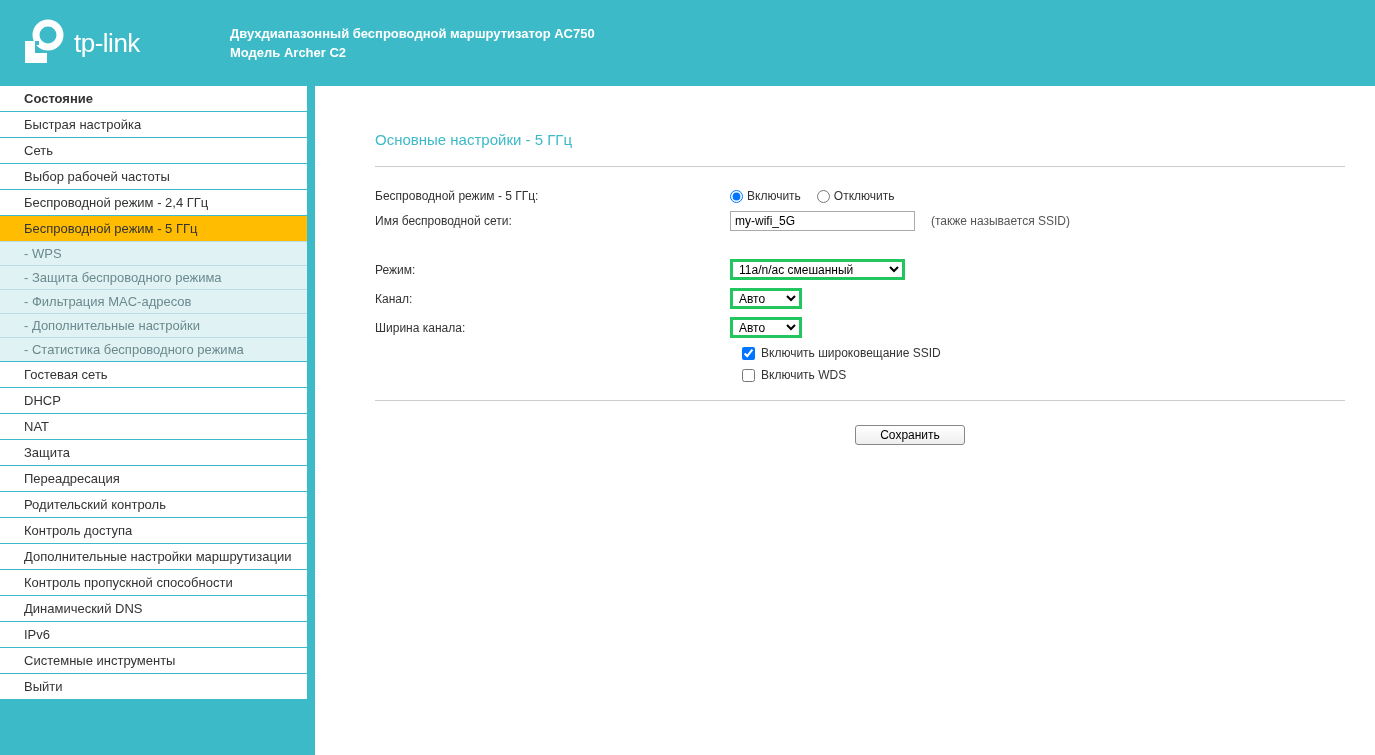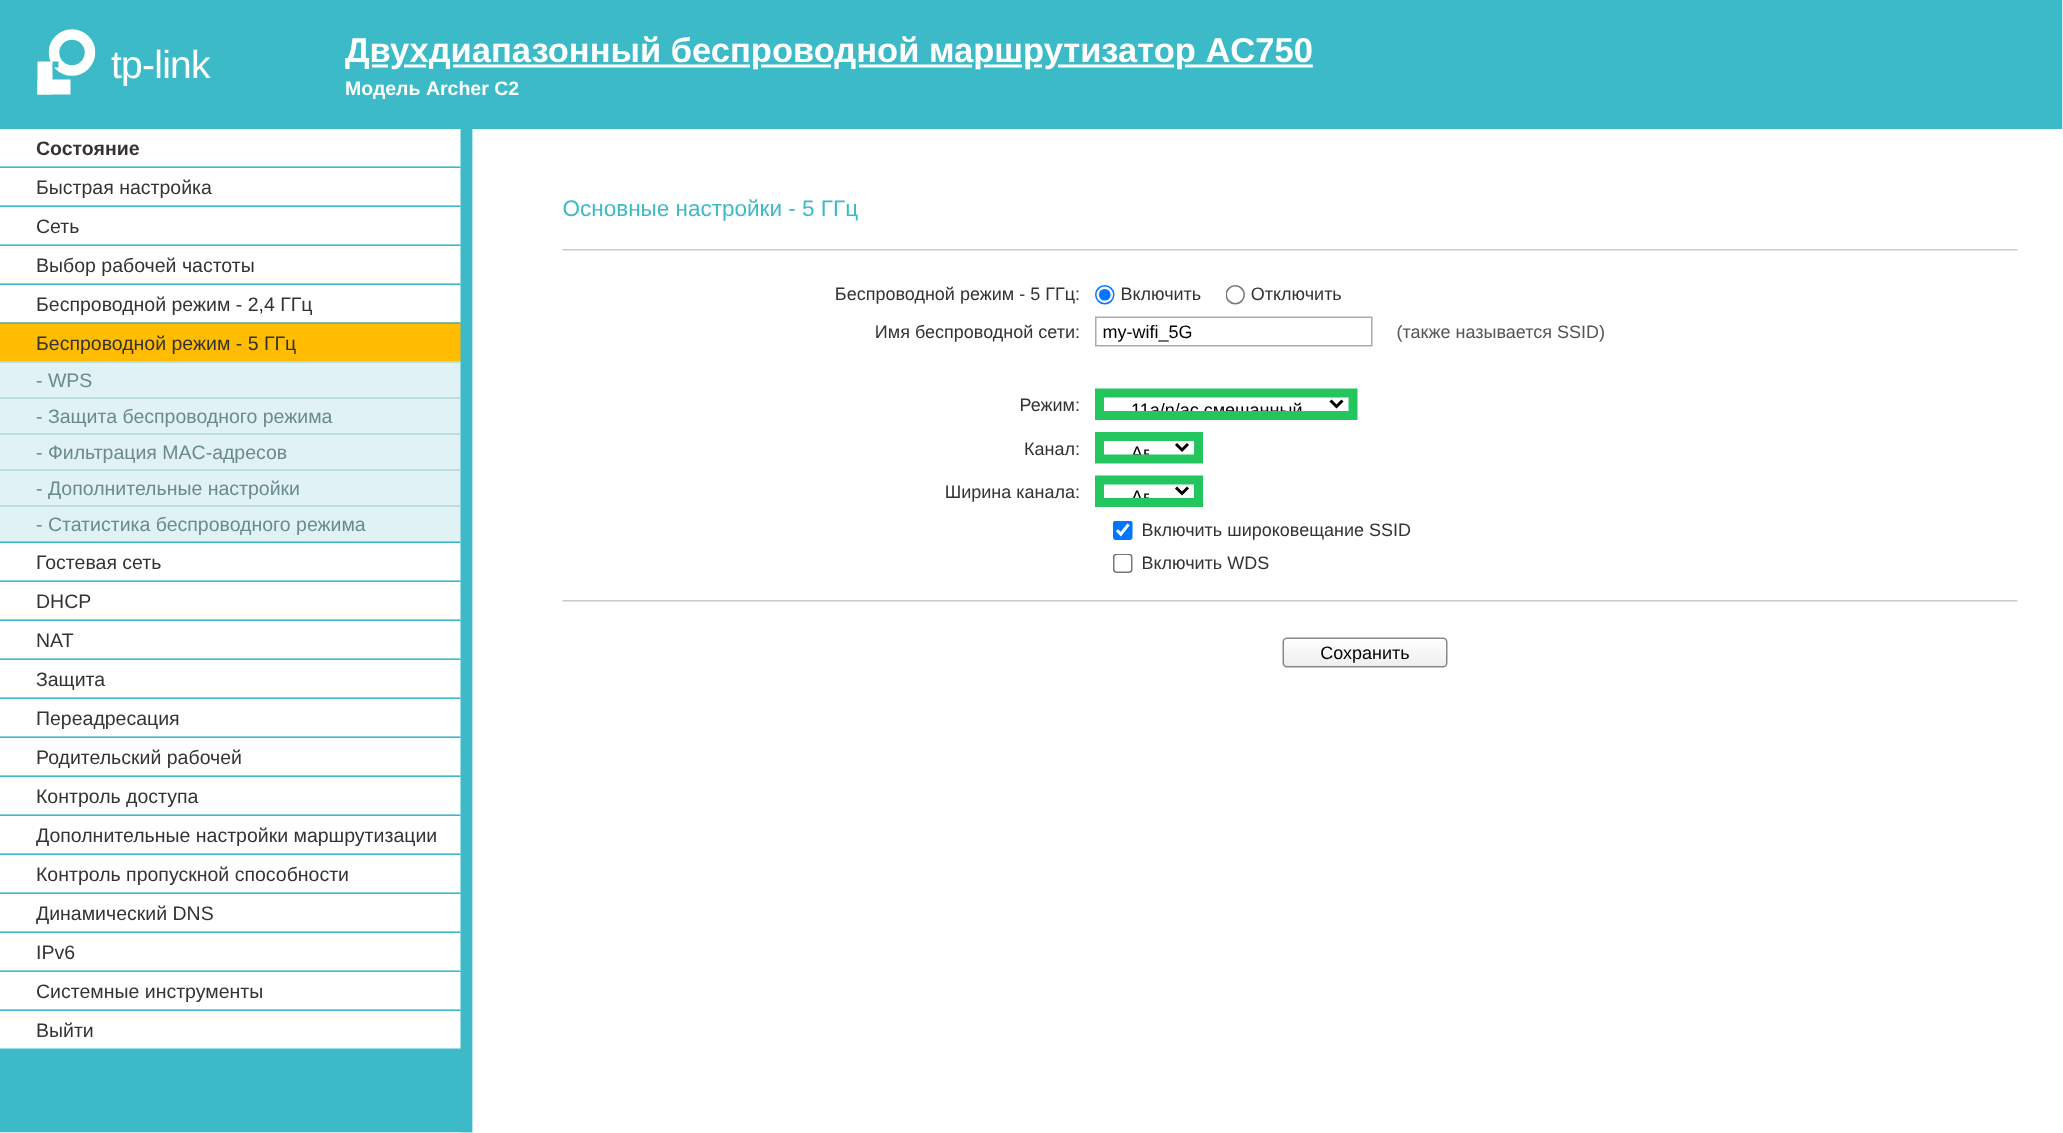--- a/index.html
+++ b/index.html
@@ -13,21 +13,21 @@
     padding-left: 20px;
   }
   .logo-wrap {
     display: flex;
     align-items: center;
     width: 210px;
   }
   .logo-icon { width: 48px; height: 48px; flex-shrink: 0; }
   .logo-text { color: #fff; font-size: 26px; font-weight: 400; margin-left: 6px; letter-spacing: -0.5px; }
   .header-titles { color: #fff; }
-  .header-title { font-size: 23px; font-weight: bold; margin-bottom: 4px; text-decoration: underline; }
+  .header-title { font-size: 13px; font-weight: bold; margin-bottom: 4px; }
   .header-sub { font-size: 13px; font-weight: bold; }
   
   .layout { display: flex; }
   .sidebar {
     width: 315px;
     flex-shrink: 0;
     background: #3cbac8;
     min-height: 669px;
     border-right: 8px solid #3cbac8;
   }
@@ -65,21 +65,20 @@
   hr.sep { border: none; border-top: 1px solid #ccc; margin: 0 0 18px 0; }
   hr.sep2 { border: none; border-top: 1px solid #ccc; margin: 14px 0 18px 0; }
   
   .form-row {
     display: flex;
     align-items: center;
     padding: 4px 0;
   }
   .form-label {
     width: 355px;
-    text-align: right;
     padding-right: 10px;
     font-size: 12px;
     color: #333;
   }
   .form-field {
     display: flex;
     align-items: center;
     gap: 6px;
     font-size: 12px;
   }
@@ -87,24 +86,24 @@
   
   input[type="text"].ssid {
     width: 185px;
     height: 20px;
     border: 1px solid #aaa;
     padding: 1px 4px;
     font-size: 12px;
   }
   select {
     height: 21px;
-    border: 6px solid #22c55e;
+    border: 3px solid #22c55e;
     background: #fff;
     font-size: 12px;
-    padding: 0 14px;
+    padding: 0 2px;
   }
   select.mode { width: 175px; }
   select.small { width: 72px; }
   
   .radio-wrap { display: inline-flex; align-items: center; margin-right: 10px; }
   .radio-wrap input { margin-right: 4px; }
   .check-wrap { display: inline-flex; align-items: center; margin-left: 12px; }
   .check-wrap input { margin-right: 6px; }
   
   .btn-row { display: flex; justify-content: center; padding-top: 6px; padding-left: 100px; }
@@ -148,21 +147,21 @@
       <div class="sub-item">- WPS</div>
       <div class="sub-item">- Защита беспроводного режима</div>
       <div class="sub-item">- Фильтрация MAC-адресов</div>
       <div class="sub-item">- Дополнительные настройки</div>
       <div class="sub-item">- Статистика беспроводного режима</div>
       <div class="nav-item">Гостевая сеть</div>
       <div class="nav-item">DHCP</div>
       <div class="nav-item">NAT</div>
       <div class="nav-item">Защита</div>
       <div class="nav-item">Переадресация</div>
-      <div class="nav-item">Родительский рабочей</div>
+      <div class="nav-item">Родительский контроль</div>
       <div class="nav-item">Контроль доступа</div>
       <div class="nav-item">Дополнительные настройки маршрутизации</div>
       <div class="nav-item">Контроль пропускной способности</div>
       <div class="nav-item">Динамический DNS</div>
       <div class="nav-item">IPv6</div>
       <div class="nav-item">Системные инструменты</div>
       <div class="nav-item">Выйти</div>
     </div>
 
   <div class="content">

